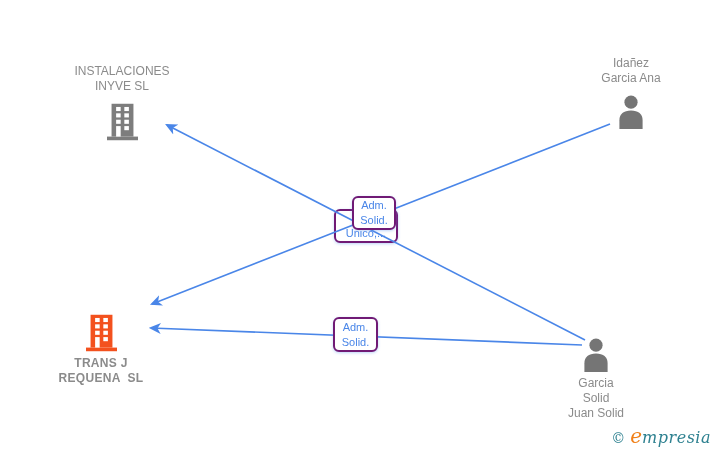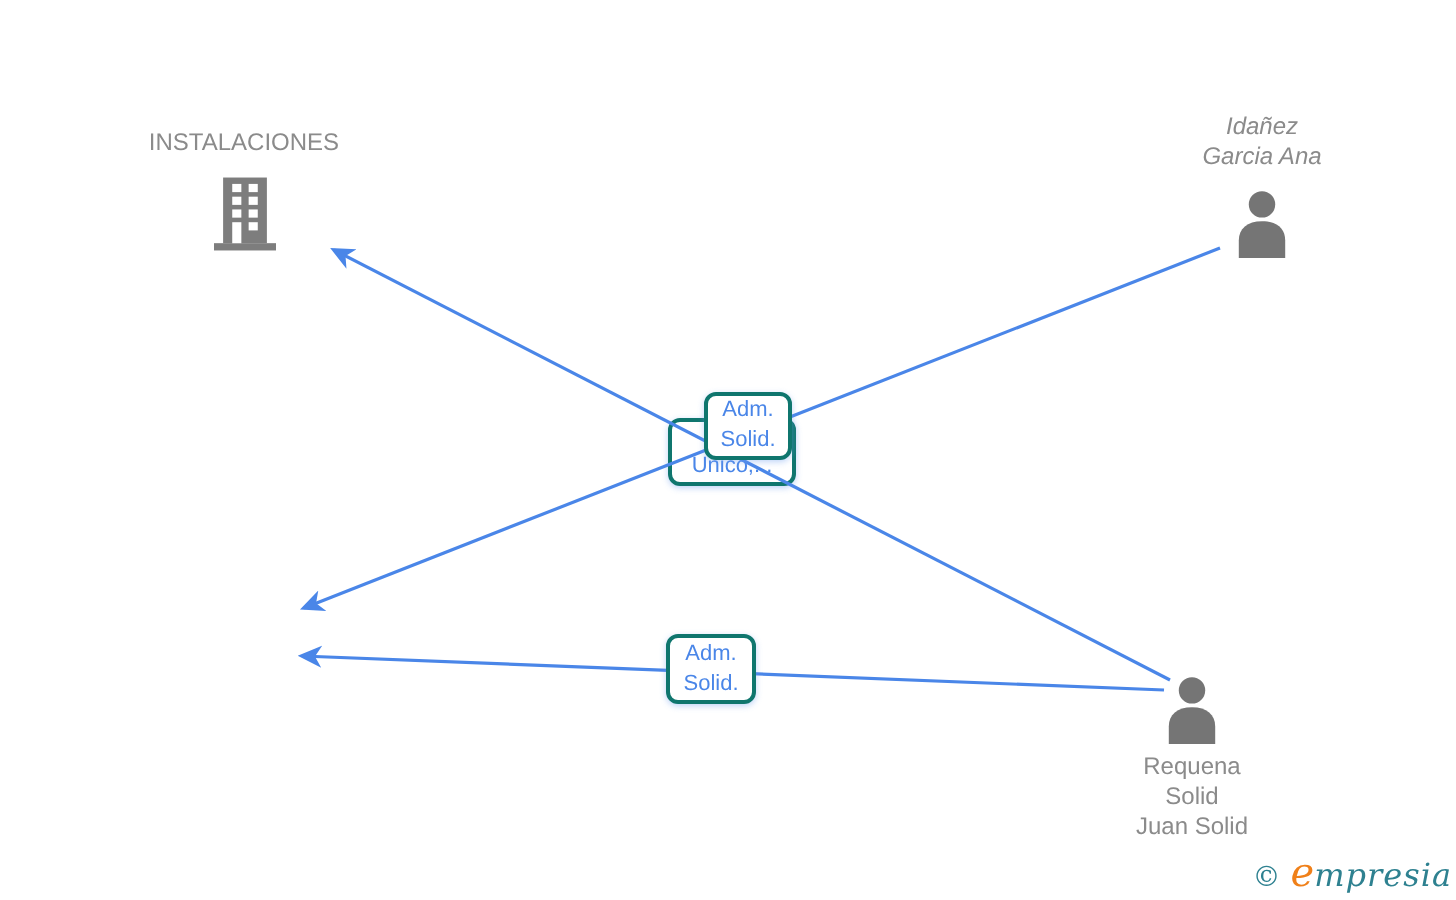--- a/index.html
+++ b/index.html
@@ -39,41 +39,41 @@
   .icon-gap-above { margin-bottom: 4px; }
   
   .elabel {
     position: absolute;
     box-sizing: border-box;
     display: flex;
     flex-direction: column;
     align-items: center;
     justify-content: center;
     background: #ffffff;
-    border: 2px solid #0f766e;
+    border: 2px solid #701a75;
     border-radius: 6px;
     color: #4a86e8;
     font-size: 11px;
     line-height: 15px;
     text-align: center;
     box-shadow: 0 1px 3px rgba(110, 160, 240, 0.45);
   }
   .elabel span { display: block; white-space: pre; }
   .elabel.back   { left: 334px; top: 209px; width: 64px; height: 34px; z-index: 1; }
   .elabel.front  { left: 352px; top: 196px; width: 44px; height: 34px; z-index: 3; }
   .elabel.bottom { left: 333px; top: 317px; width: 45px; height: 35px; z-index: 3; }
   
   #n-instalaciones { left: 42px;  top: 64px;  width: 160px; }
-  #n-idanez        { left: 556px; top: 56px;  width: 150px; font-style: italic; }
+  #n-idanez        { left: 556px; top: 56px;  width: 150px; }
   #n-trans         { left: 31px;  top: 314px; width: 140px; }
   #n-requena       { left: 521px; top: 338px; width: 150px; }
   
   .watermark {
     position: absolute;
-    right: 2px;
+    right: 17px;
     bottom: 2px;
     z-index: 5;
     font-family: "DejaVu Serif", serif;
     font-style: italic;
     color: #2e8190;
     white-space: nowrap;
   }
   .wm-c    { font-size: 14px; font-style: normal; margin-right: 5px; }
   .wm-e    { font-size: 20px; color: #f08019; }
   .wm-rest { font-size: 16px; letter-spacing: 0.5px; }
@@ -104,20 +104,21 @@
     <span>Solid.</span>
   </div>
   <div class="elabel bottom">
     <span>Adm.</span>
     <span>Solid.</span>
   </div>
 
   <div class="node company" id="n-instalaciones">
     <div class="nlabel">
       <span>INSTALACIONES</span>
+      <span>INYVE SL</span>
     </div>
     <span class="icon icon-gap-below">
       <svg width="31" height="38" viewBox="0 0 34 40">
         <g fill="#7d7d7d">
           <rect x="0" y="36" width="34" height="4"></rect>
           <rect x="5" y="0" width="24" height="36"></rect>
         </g>
         <g fill="#ffffff">
           <rect x="10" y="3.5" width="5" height="4.5"></rect>
             <rect x="19" y="3.5" width="5" height="4.5"></rect>
@@ -140,32 +141,56 @@
     <span class="icon icon-gap-below">
       <svg width="28" height="34" viewBox="0 0 28 34">
         <g fill="#757575">
           <circle cx="14" cy="7.2" r="6.6"></circle>
           <path d="M14 15.6 c -7.4 0 -11.6 3.7 -11.6 9.6 L2.4 34 L25.6 34 L25.6 25.2 c 0 -5.9 -4.2 -9.6 -11.6 -9.6 Z"></path>
         </g>
       </svg>
     </span>
   </div>
 
+  <div class="node company focus" id="n-trans">
+    <span class="icon icon-gap-above">
+      <svg width="31" height="38" viewBox="0 0 34 40">
+        <g fill="#f3511e">
+          <rect x="0" y="36" width="34" height="4"></rect>
+          <rect x="5" y="0" width="24" height="36"></rect>
+        </g>
+        <g fill="#ffffff">
+          <rect x="10" y="3.5" width="5" height="4.5"></rect>
+            <rect x="19" y="3.5" width="5" height="4.5"></rect>
+          <rect x="10" y="10.5" width="5" height="4.5"></rect>
+            <rect x="19" y="10.5" width="5" height="4.5"></rect>
+          <rect x="10" y="17.5" width="5" height="4.5"></rect>
+            <rect x="19" y="17.5" width="5" height="4.5"></rect>
+          <rect x="19" y="24.5" width="5" height="4.5"></rect>
+          <rect x="10" y="24.5" width="5" height="11.5"></rect>
+        </g>
+      </svg>
+    </span>
+    <div class="nlabel">
+      <span>TRANS J</span>
+      <span>REQUENA  SL</span>
+    </div>
+  </div>
 
   <div class="node person" id="n-requena">
     <span class="icon icon-gap-above">
       <svg width="28" height="34" viewBox="0 0 28 34">
         <g fill="#757575">
           <circle cx="14" cy="7.2" r="6.6"></circle>
           <path d="M14 15.6 c -7.4 0 -11.6 3.7 -11.6 9.6 L2.4 34 L25.6 34 L25.6 25.2 c 0 -5.9 -4.2 -9.6 -11.6 -9.6 Z"></path>
         </g>
       </svg>
     </span>
     <div class="nlabel">
-      <span>Requena</span>
+      <span>Garcia</span>
       <span>Solid</span>
       <span>Juan Solid</span>
     </div>
   </div>
 
   <div class="watermark">
     <span class="wm-c">©</span><span class="wm-e">e</span><span class="wm-rest">mpresia</span>
   </div>
 
 </div>

